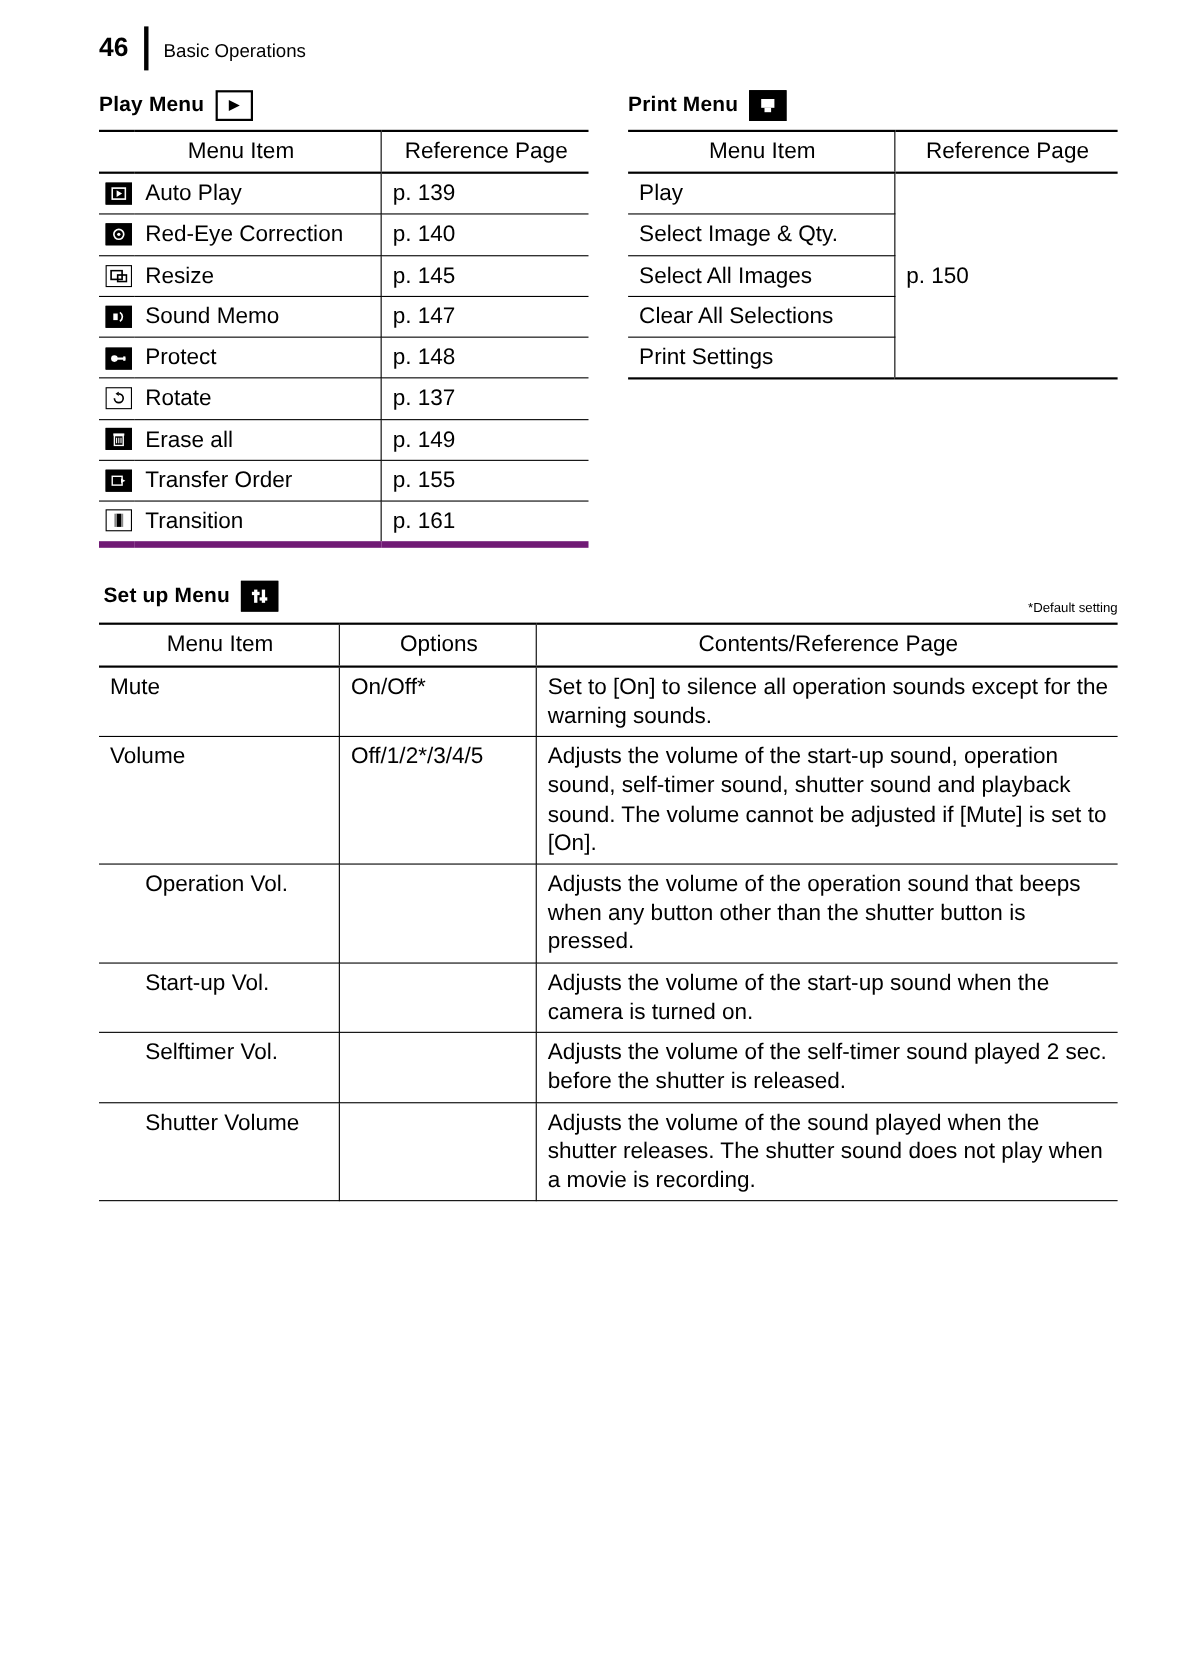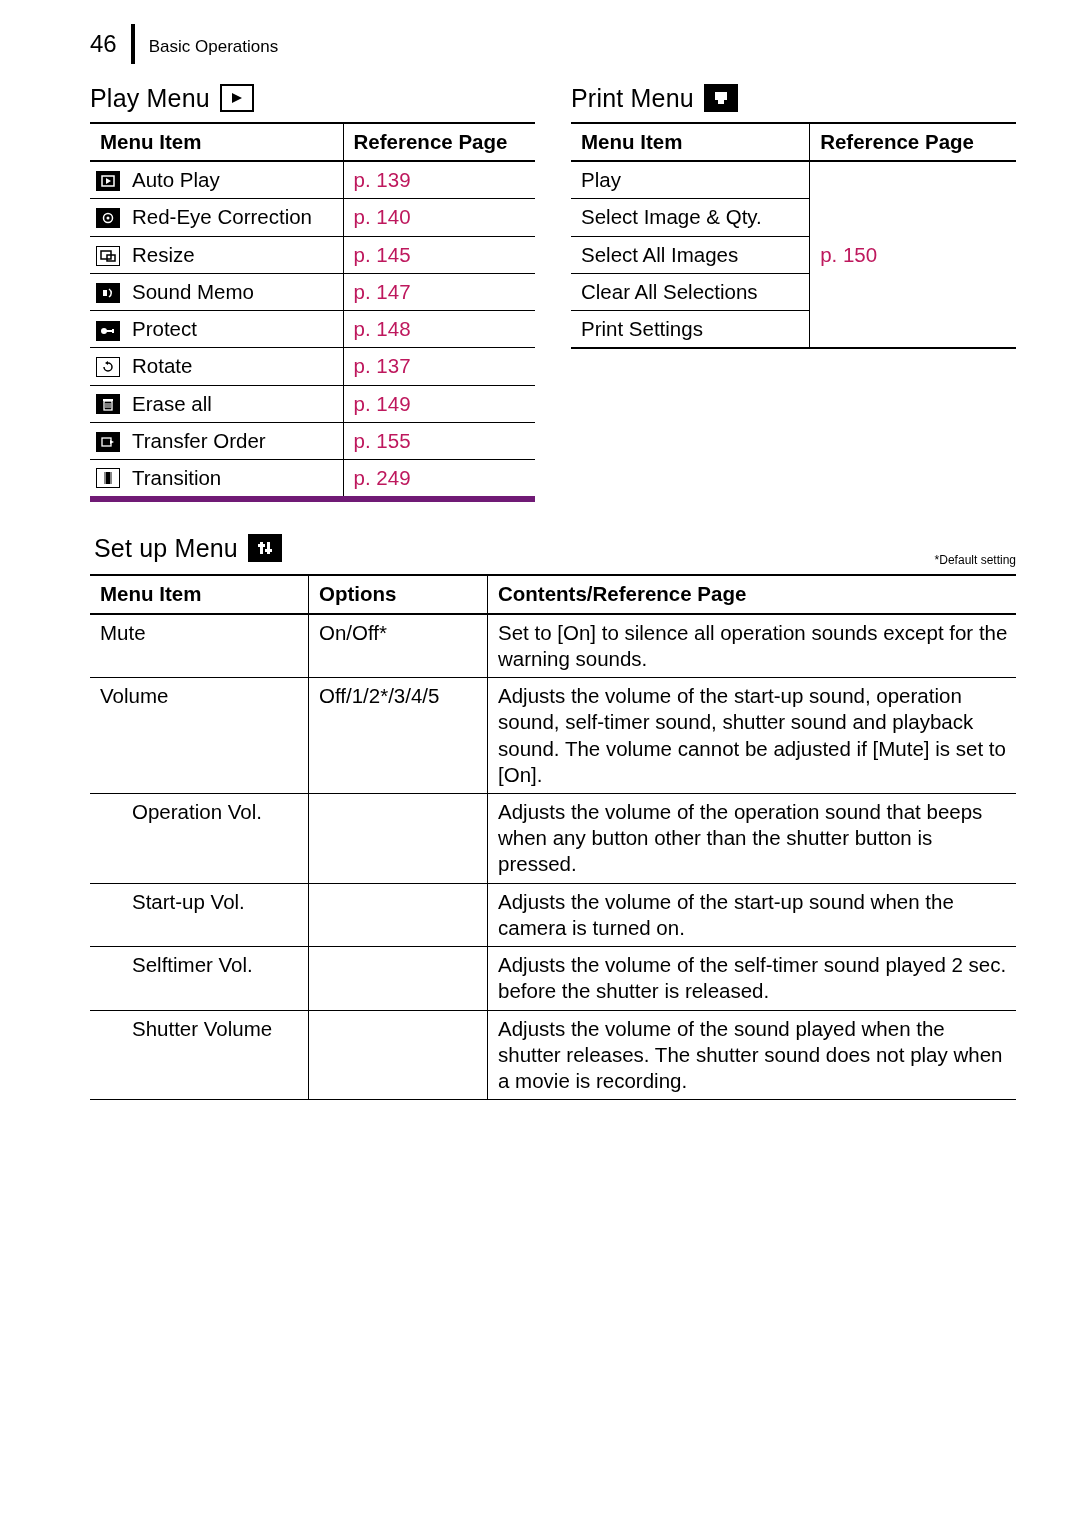--- a/index.html
+++ b/index.html
@@ -18,20 +18,21 @@
   }
   
   .runhead{
     display:flex;
     align-items:flex-end;
     gap:14px;
     margin-bottom:22px;
   }
   .pagenum{
     font-size:24px;
+    font-weight:bold;
   }
   .vbar{
     width:4px;
     height:40px;
     background:#000;
     margin-bottom:-4px;
   }
   .section-name{
     font-size:17px;
     padding-bottom:2px;
@@ -39,22 +40,22 @@
   
   .columns{
     display:flex;
     gap:36px;
     margin-bottom:26px;
   }
   .col{flex:1;}
   h2{
     margin:0 0 8px 0;
     font-family:Arial, Helvetica, sans-serif;
-    font-weight:400;
-    font-size:25px;
+    font-weight:700;
+    font-size:19px;
     letter-spacing:0.2px;
     display:flex;
     align-items:center;
     gap:10px;
   }
   .hicon{
     display:inline-flex;
     align-items:center;
     justify-content:center;
     width:30px;
@@ -66,31 +67,32 @@
   .tbl{
     width:100%;
     border-collapse:collapse;
   }
   .tbl td,.tbl th{
     padding:5px 8px 5px 10px;
     vertical-align:top;
     text-align:left;
   }
   .tbl th{
-    font-weight:bold;
+    font-weight:normal;
+    text-align:center;
     border-top:2px solid #000;
     border-bottom:2px solid #000;
   }
   .play th.c1{border-right:1px solid #000;}
   .play td.ic{width:26px;padding-right:0;padding-left:6px;}
   .play td.name{border-right:1px solid #000;}
   .play td{border-bottom:1px solid #000;}
   .play tr:last-child td{border-bottom:6px solid #701a75;}
   .play .ref{white-space:nowrap;}
-  .link{color:#be185d;}
+  .link{color:#000000;}
   
   .print th.c1{border-right:1px solid #000;}
   .print td.name{border-right:1px solid #000;}
   .print td{border-bottom:1px solid #000;}
   .print td.ref{border-bottom:none;}
   .print tr:last-child td{border-bottom:2px solid #000;}
   
   .setup-head{
     display:flex;
     justify-content:space-between;
@@ -227,21 +229,21 @@
             </tr>
             <tr>
               <td class="ic"><span class="ricon" style="border: 1.5px solid rgb(0, 0, 0); background: rgb(255, 255, 255);">
                   <svg width="10" height="14" viewBox="0 0 10 14">
                     <rect x="3" y="1" width="4" height="12" fill="#000"></rect>
                     <rect x="1" y="1" width="2" height="12" fill="#888"></rect>
                     <rect x="7" y="1" width="2" height="12" fill="#888"></rect>
                   </svg>
                 </span></td>
               <td class="name">Transition</td>
-              <td class="ref"><span class="link">p. 249</span></td>
+              <td class="ref"><span class="link">p. 161</span></td>
             </tr>
           </tbody>
       </table>
     </div>
 
     <div class="col">
       <h2>
         <span>Print Menu</span>
         <span class="hicon" style="background:#000">
           <svg width="20" height="16" viewBox="0 0 20 16">

